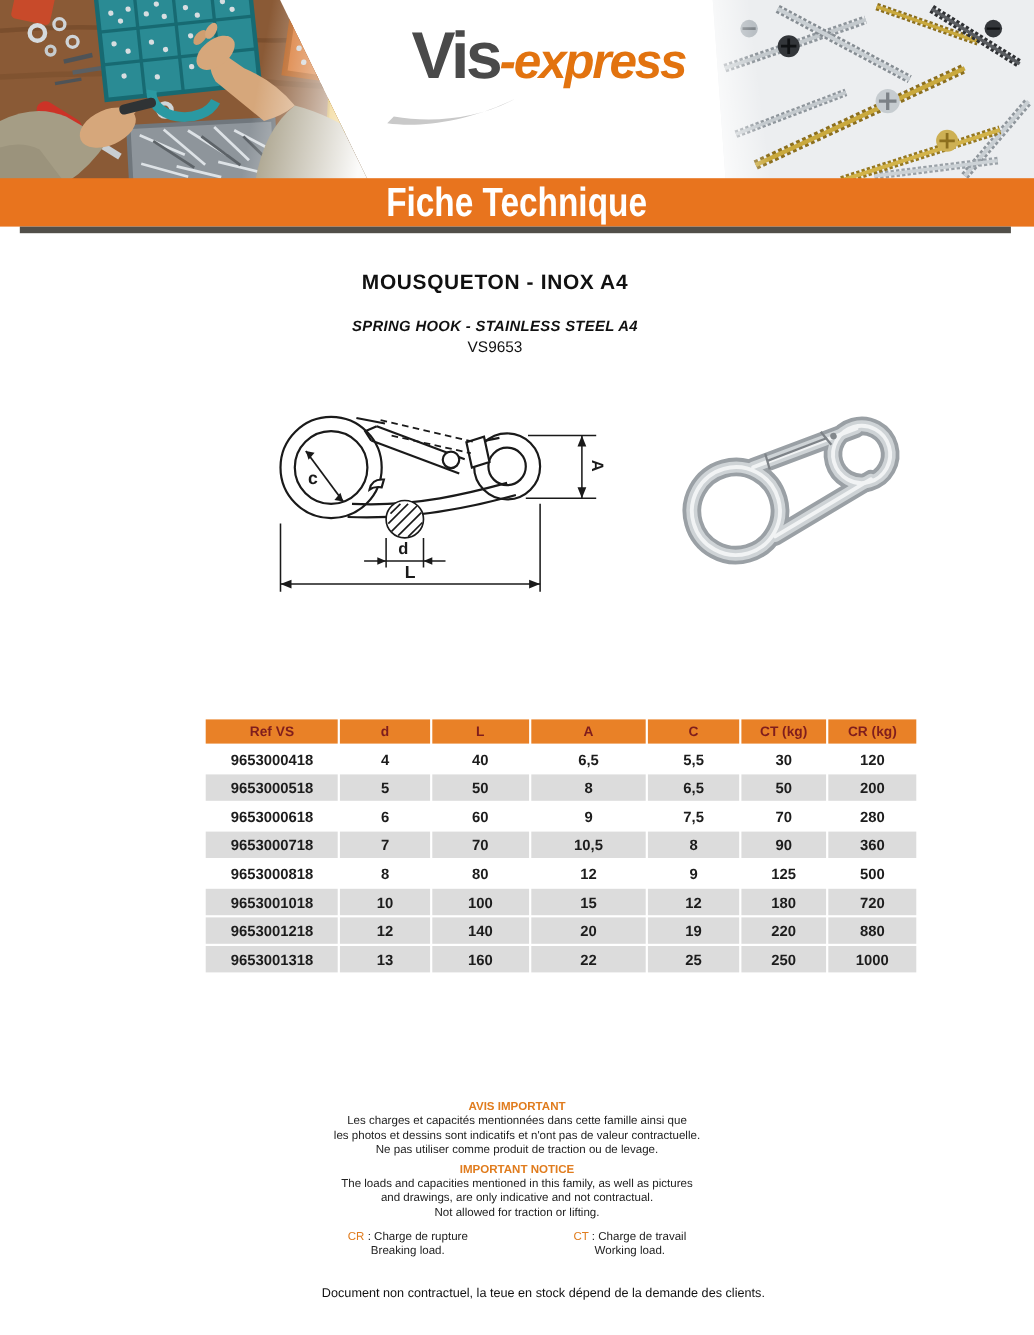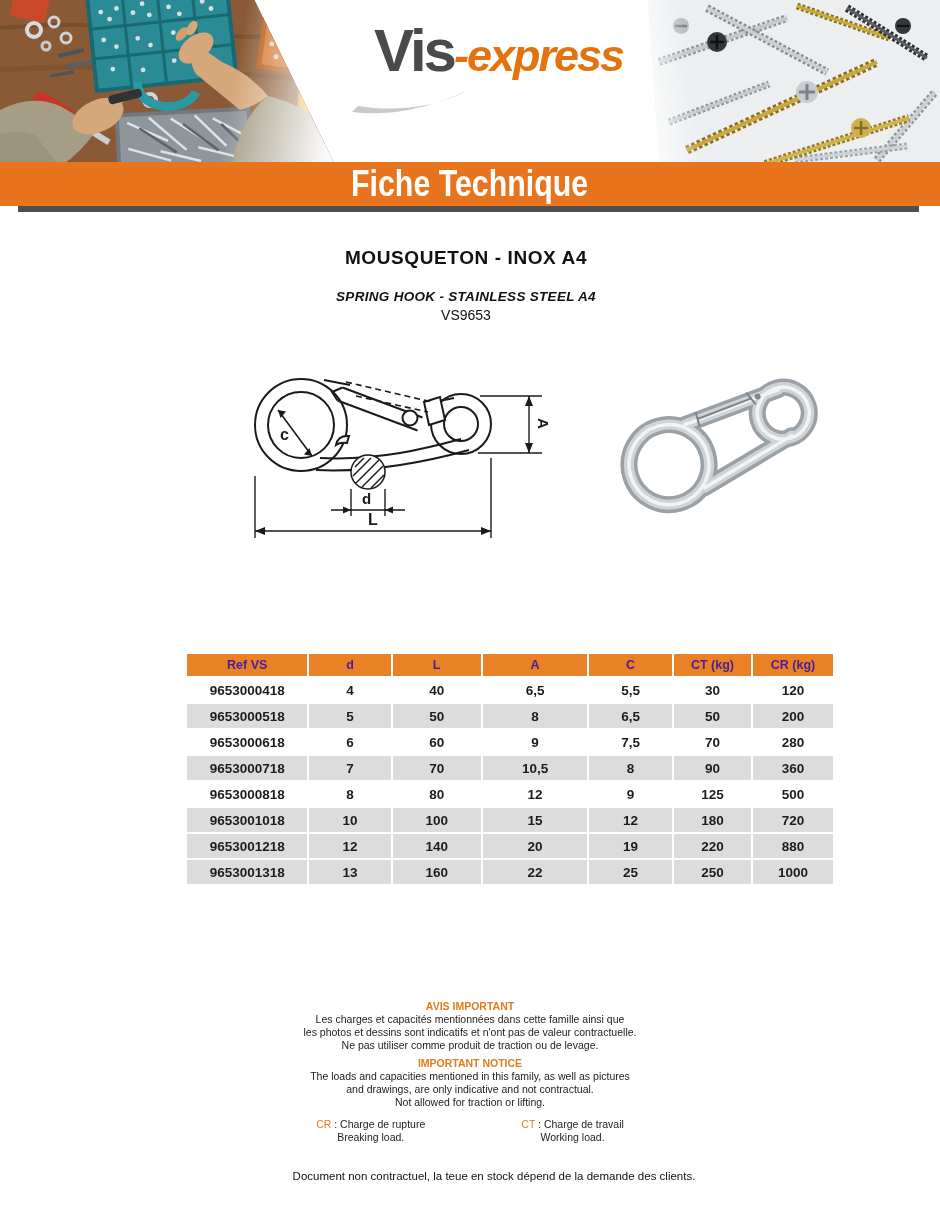--- a/index.html
+++ b/index.html
@@ -27,34 +27,34 @@
 
   
   .banner { position:absolute; top:162px; left:0; width:940px; height:44px;
     background:var(--banner,#e8741e); display:flex; align-items:center; justify-content:center; }
   .banner-text { color:#fff; font-weight:bold; font-size:37px; letter-spacing:0px;
     transform:scaleX(.82); display:inline-block; }
   .banner-shadow { position:absolute; top:206px; left:18px; width:901px; height:6px;
     background:var(--banner-shadow,#514f49); }
 
   
-  .title-block { position:absolute; top:247px; left:16px; width:900px; text-align:center; color:#111; }
+  .title-block { position:absolute; top:247px; left:0; width:900px; text-align:center; color:#111; }
   .title-fr { font-size:19px; font-weight:bold; letter-spacing:.6px; }
   .title-en { font-size:13.5px; font-weight:bold; font-style:italic; margin-top:20px; letter-spacing:.3px; }
   .title-ref { font-size:14px; margin-top:3px; }
 
   
   .tech-drawing { position:absolute; left:228px; top:352px; width:330px; height:200px; }
   .product-photo { position:absolute; left:593px; top:362px; width:252px; height:162px; }
   .tech-drawing text { font-family:"Liberation Sans", sans-serif; }
 
   
   .spec-table { position:absolute; left:185px; top:652px; width:650px;
     border-collapse:separate; border-spacing:2px; table-layout:fixed; }
-  .spec-table th { background:var(--table-header,#e98127); color:#4c1d95; font-weight:bold;
+  .spec-table th { background:var(--table-header,#e98127); color:#7f1d1d; font-weight:bold;
     font-size:12.5px; height:22px; text-align:center; }
   .spec-table td { background:#fff; color:#1c1c1c; font-weight:bold; font-size:13.5px;
     height:24px; text-align:center; }
   .spec-table tr.shaded td { background:var(--shaded-row,#dcdcdc); }
   .spec-table col:nth-child(1){width:19%;} .spec-table col:nth-child(2){width:12.8%;}
   .spec-table col:nth-child(3){width:13.9%;} .spec-table col:nth-child(4){width:16.5%;}
   .spec-table col:nth-child(5){width:13%;}  .spec-table col:nth-child(6){width:12.2%;}
   .spec-table col:nth-child(7){width:12.6%;}
 
   

